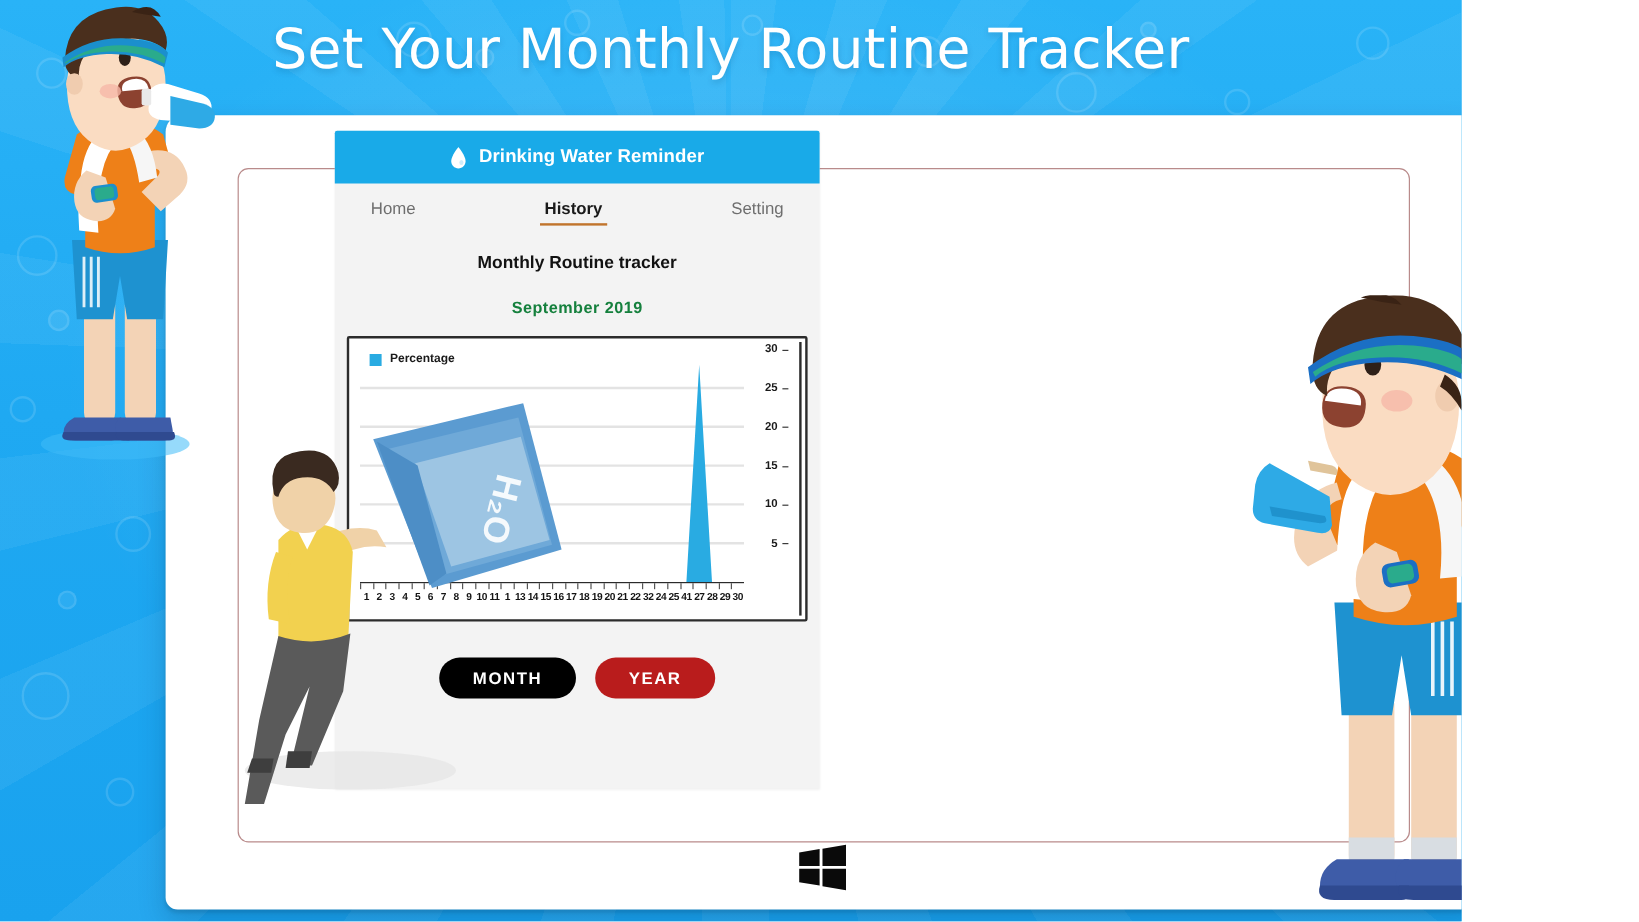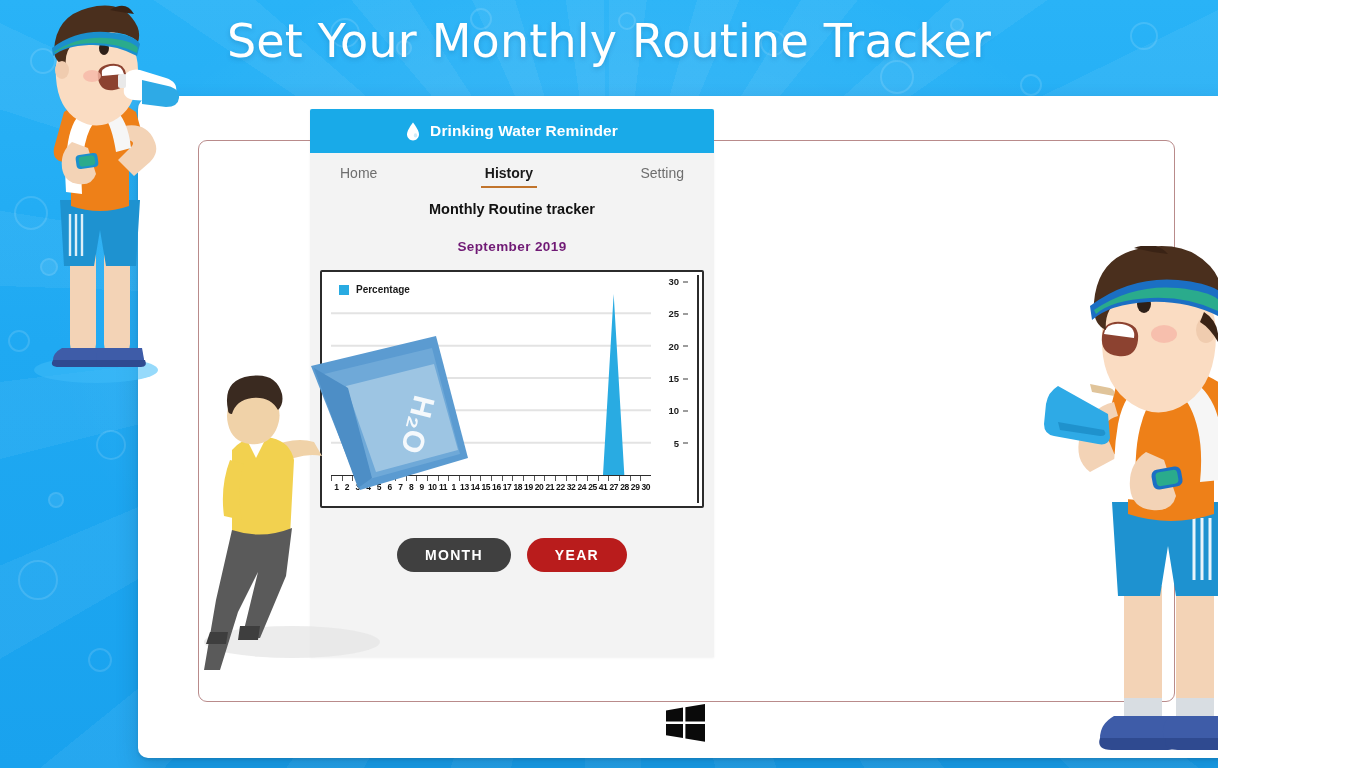--- a/index.html
+++ b/index.html
@@ -70,21 +70,21 @@
   .win-logo {
     position: absolute;
     left: 0; right: 0; bottom: 12px;
     display: flex; justify-content: center; align-items: center;
   }
   .win-logo svg { display: block; }
 
   
   .app {
     position: absolute;
-    left: 310px; top: 109px;
+    left: 279px; top: 109px;
     width: 404px; height: 548px;
     background: #f3f3f3;
     box-shadow: 0 1px 2px rgba(0,0,0,0.06);
     z-index: 4;
   }
   .app-header {
     height: 44px;
     background: #19aae8;
     display: flex;
     align-items: center;
@@ -125,27 +125,27 @@
     left: 0; right: 0; bottom: 0;
     height: 2px;
     background: #c1742c;
   }
 
   .section-title {
     text-align: center;
     font-size: 14.5px;
     font-weight: 700;
     color: #121212;
-    margin-top: 6px;
+    margin-top: 16px;
   }
   .month-label {
     text-align: center;
     font-size: 13.5px;
     font-weight: 700;
-    color: #701a75;
+    color: #15803d;
     margin-top: 22px;
     letter-spacing: 0.4px;
   }
 
   
   .chart-card {
     position: relative;
     margin: 16px auto 0 auto;
     width: 384px;
     height: 238px;
@@ -243,21 +243,21 @@
     border: none;
     border-radius: 999px;
     padding: 9px 28px;
     font-size: 14px;
     font-weight: 700;
     letter-spacing: 1.3px;
     color: #ffffff;
     cursor: pointer;
     font-family: "Liberation Sans", sans-serif;
   }
-  .pill.month { background: #404040; }
+  .pill.month { background: #000000; }
   .pill.year  { background: #b91c1c; }
 
   
   .illus { position: absolute; z-index: 5; }
   #boy-left  { left: 18px;  top: 4px;   width: 185px; height: 380px; }
   #boy-right { left: 1028px; top: 246px; width: 270px; height: 522px; }
   #pourer    { left: 196px; top: 330px; width: 300px; height: 340px; z-index: 4; }
 </style>
 </head>
 <body>

